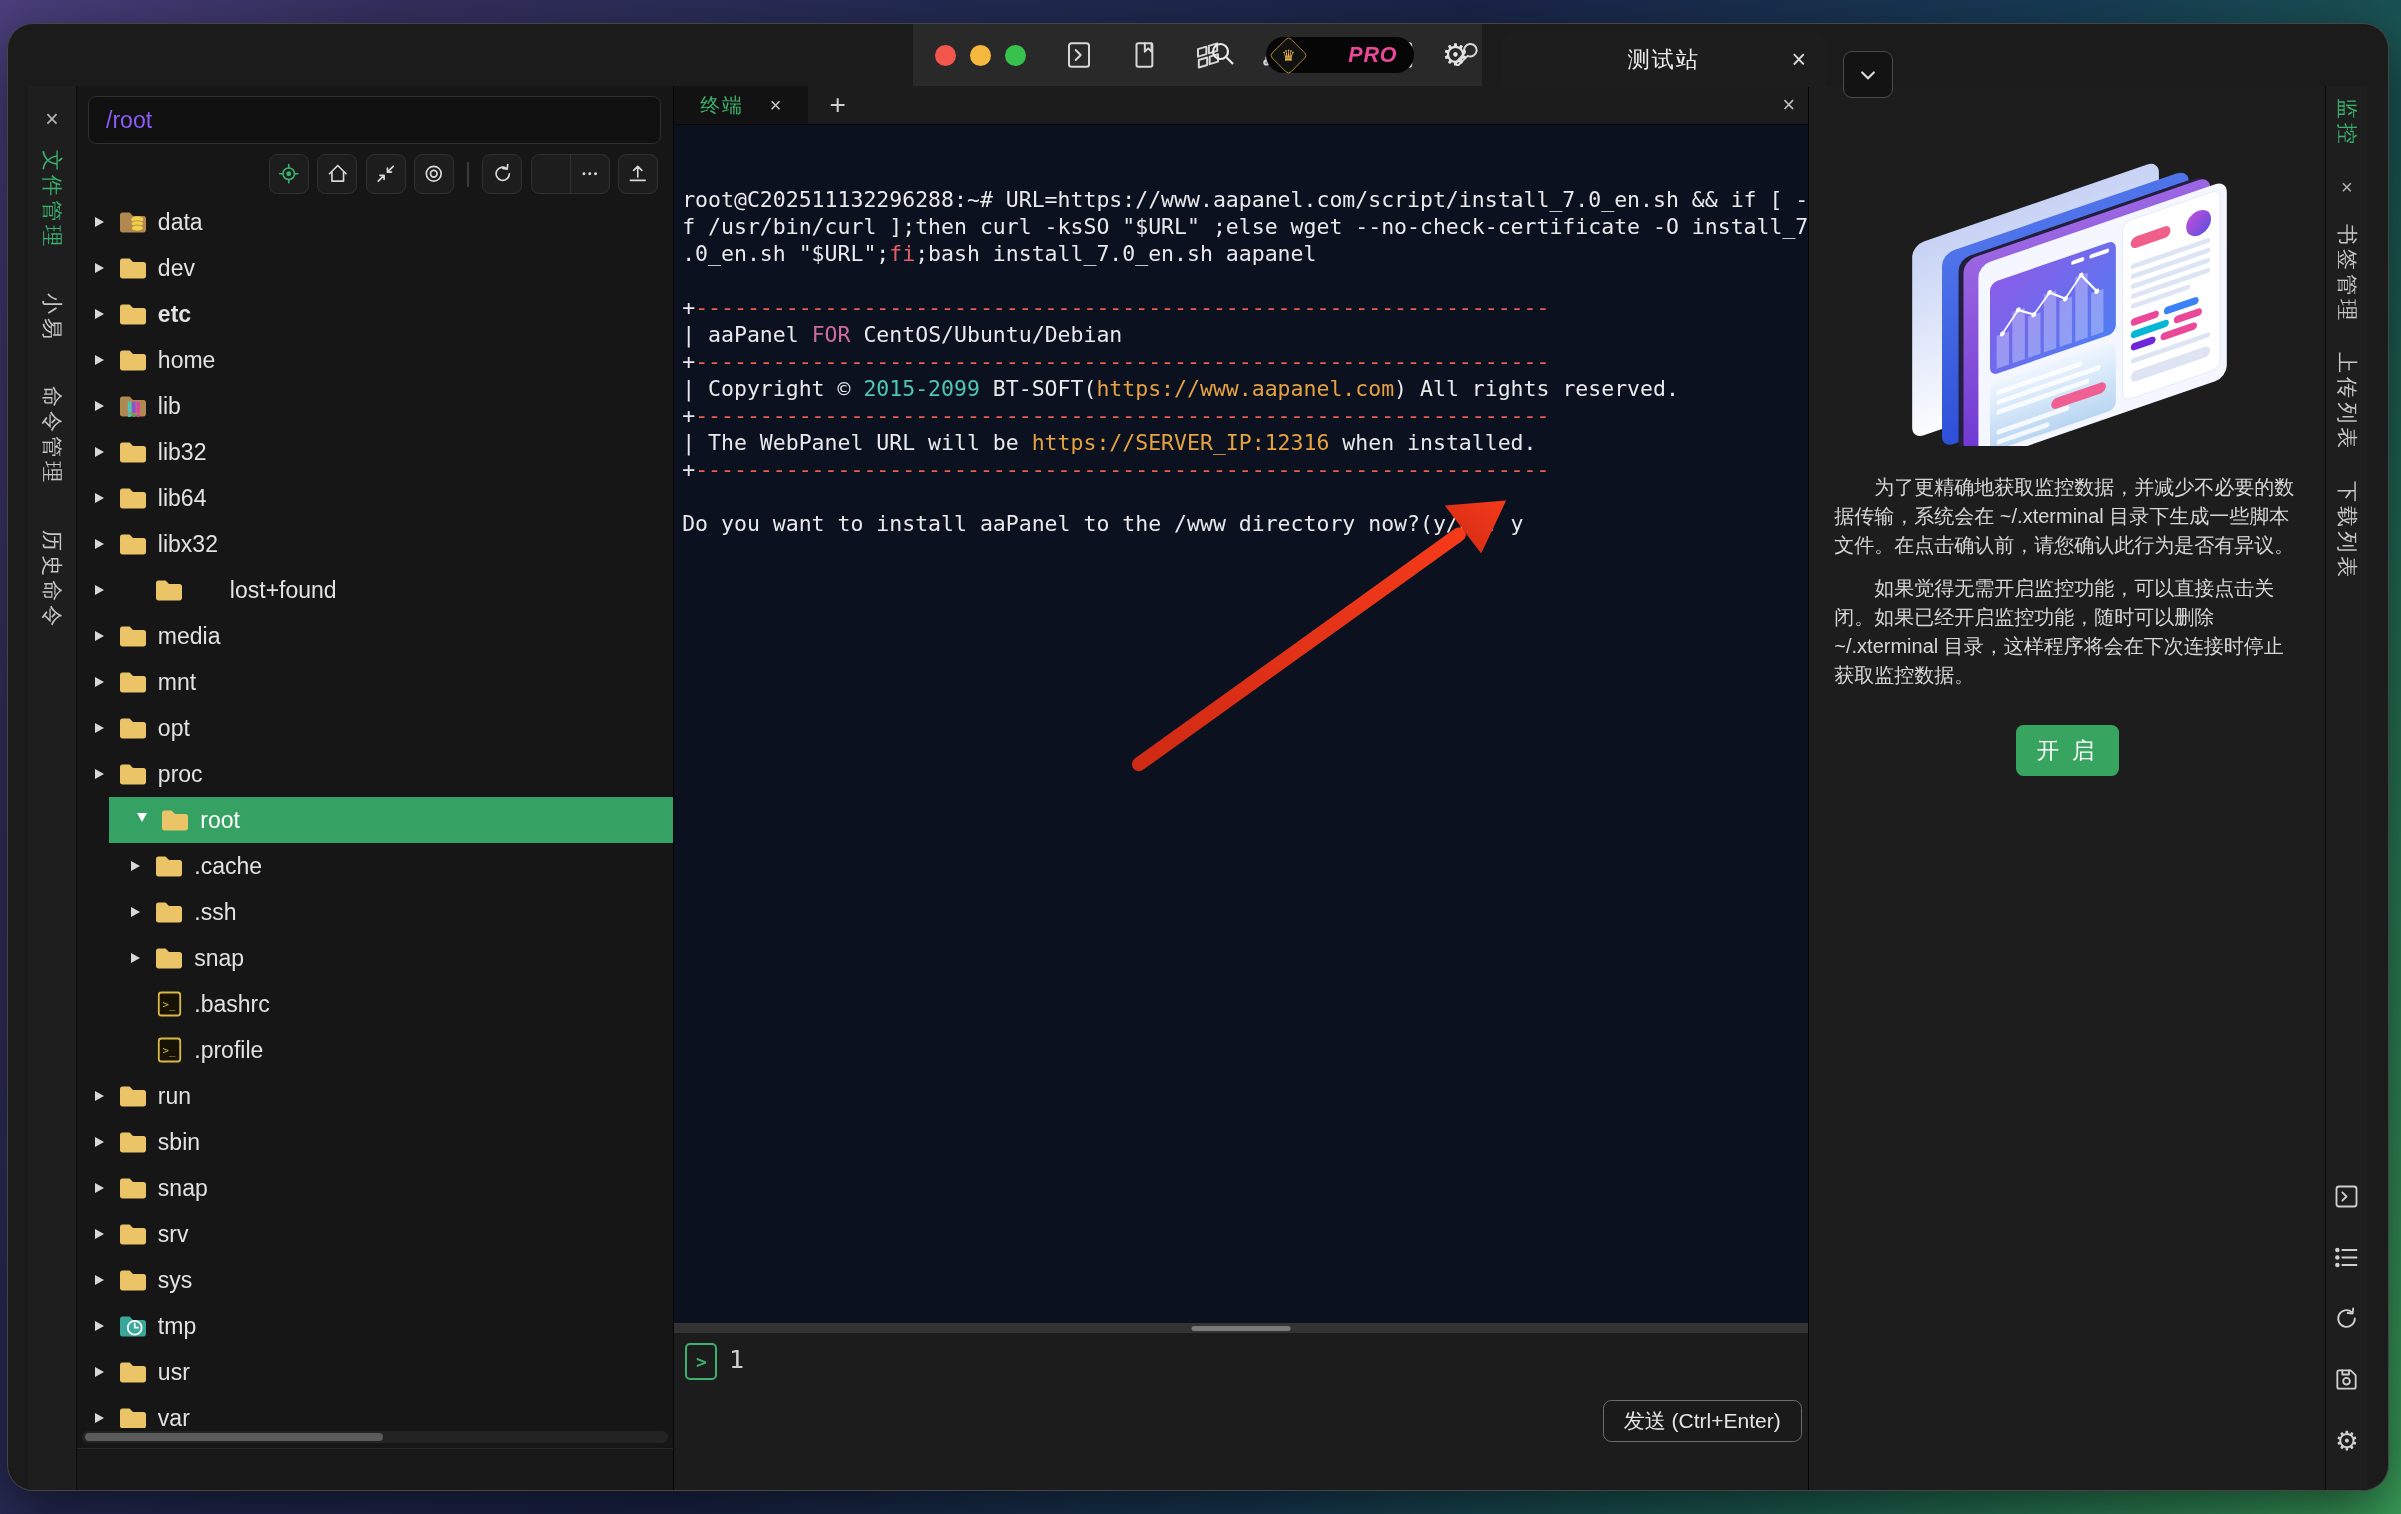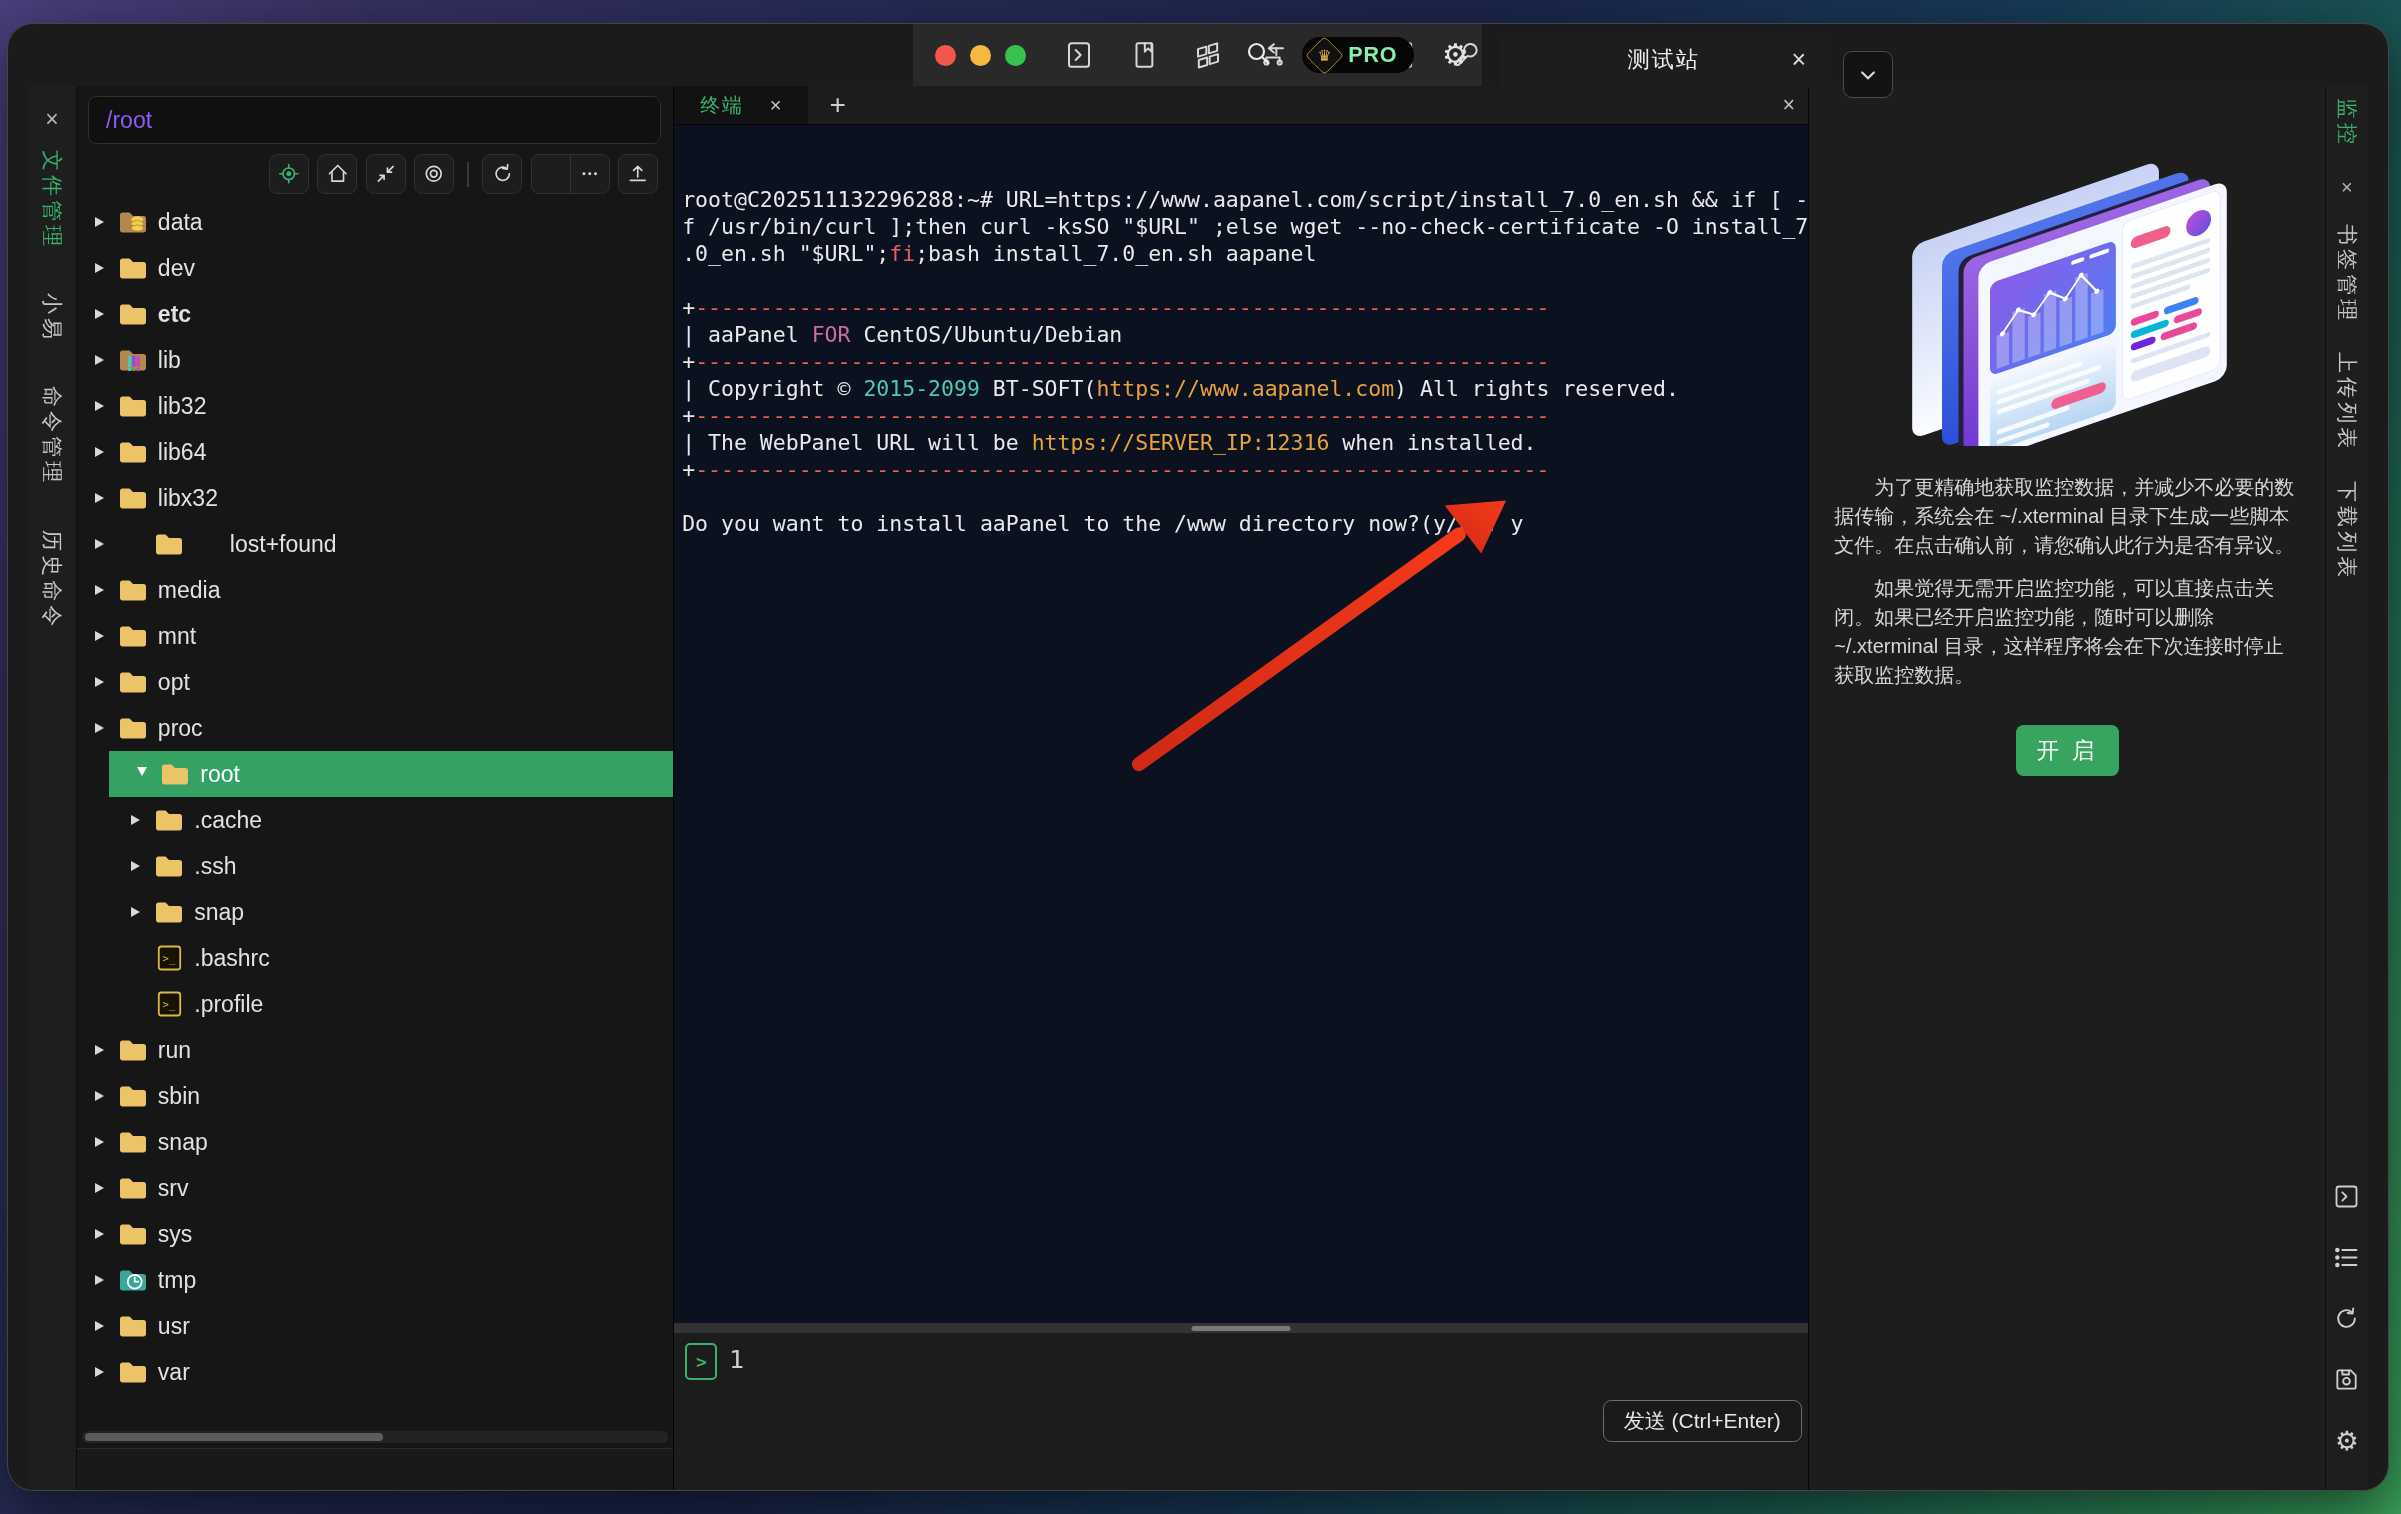--- a/index.html
+++ b/index.html
@@ -23,21 +23,21 @@
   .ttab .t-close{position:absolute;right:20px;font-size:25px;color:#d9d9d9;line-height:1;}
   .tab-drop{position:absolute;left:930px;top:27px;width:48px;height:45px;background:#131313;
     border:1.7px solid #4a4a4a;border-radius:9px;display:flex;align-items:center;justify-content:center;}
   .tb-right{position:absolute;right:0;top:0;height:62px;display:flex;align-items:center;gap:28px;padding-right:13.3px;}
   .search-ic svg{stroke:#ececec;fill:none;stroke-width:2.6;}
   .pro-badge{height:36px;background:#060606;border-radius:20px;display:flex;align-items:center;
     padding:0 16.6px 0 5px;gap:6.6px;}
   .pro-diamond{width:33px;height:33px;background:#111;border:1.7px solid #c99b3f;transform:rotate(45deg) scale(.78);
     border-radius:5px;display:flex;align-items:center;justify-content:center;}
   .pro-crown{transform:rotate(-45deg);color:#e8b54a;font-size:20px;line-height:1;}
-  .pro-text{color:#86efac;font-weight:bold;font-size:21.5px;letter-spacing:0.8px;}
+  .pro-text{color:#ec4899;font-weight:bold;font-size:21.5px;letter-spacing:0.8px;font-style:italic;margin-left:36px;}
   .gear-glyph{color:#e3e3e3;font-size:30px;line-height:1;}
   
   .main{flex:1;display:flex;min-height:0;}
   .vstrip{width:48px;flex:0 0 48px;background:#1e1e1e;display:flex;flex-direction:column;align-items:center;}
   .vstrip.left{border-right:0.8px solid #0c0c0c;}
   .vstrip.right{width:41px;flex:0 0 41px;border-left:0.8px solid #0c0c0c;}
   .vclose{color:#b5b5b5;font-size:23px;margin:20px 0 16.6px;}
   .vtab{writing-mode:vertical-lr;text-orientation:sideways;font-size:21px;color:#c6c6c6;
     letter-spacing:4.1px;margin-bottom:43px;cursor:pointer;}
   .vtab.active{color:#3cb06d;}
@@ -287,20 +287,31 @@
             <div class="trow" style="padding-left: 11.6px; font-weight: bold;">
               <span class="chevbox">
                 <span class="chev "></span>
               </span>
               <span class="ticon">
                 <svg width="30" height="26" viewBox="0 0 34 30">
                   <path d="M2 7 a3 3 0 0 1 3-3 h8 l4 4 h12 a3 3 0 0 1 3 3 v13 a3 3 0 0 1-3 3 H5 a3 3 0 0 1-3-3 z" fill="#eac466"></path>
                 </svg>
               </span>
               <span class="tlabel">etc</span>
+            </div>
+            <div class="trow" style="padding-left: 11.6px;">
+              <span class="chevbox">
+                <span class="chev "></span>
+              </span>
+              <span class="ticon">
+                <svg width="30" height="26" viewBox="0 0 34 30">
+                  <path d="M2 7 a3 3 0 0 1 3-3 h8 l4 4 h12 a3 3 0 0 1 3 3 v13 a3 3 0 0 1-3 3 H5 a3 3 0 0 1-3-3 z" fill="#eac466"></path>
+                </svg>
+              </span>
+              <span class="tlabel">home</span>
             </div>
             <div class="trow" style="padding-left: 11.6px;">
               <span class="chevbox">
                 <span class="chev "></span>
               </span>
               <span class="ticon">
                 <svg width="30" height="26" viewBox="0 0 34 30">
                   <path d="M2 7 a3 3 0 0 1 3-3 h8 l4 4 h12 a3 3 0 0 1 3 3 v13 a3 3 0 0 1-3 3 H5 a3 3 0 0 1-3-3 z" fill="#b08850"></path>
                   <rect x="11" y="10" width="4" height="13" fill="#46c8c0"></rect>
                   <rect x="16" y="10" width="4" height="13" fill="#8a50d8"></rect>

